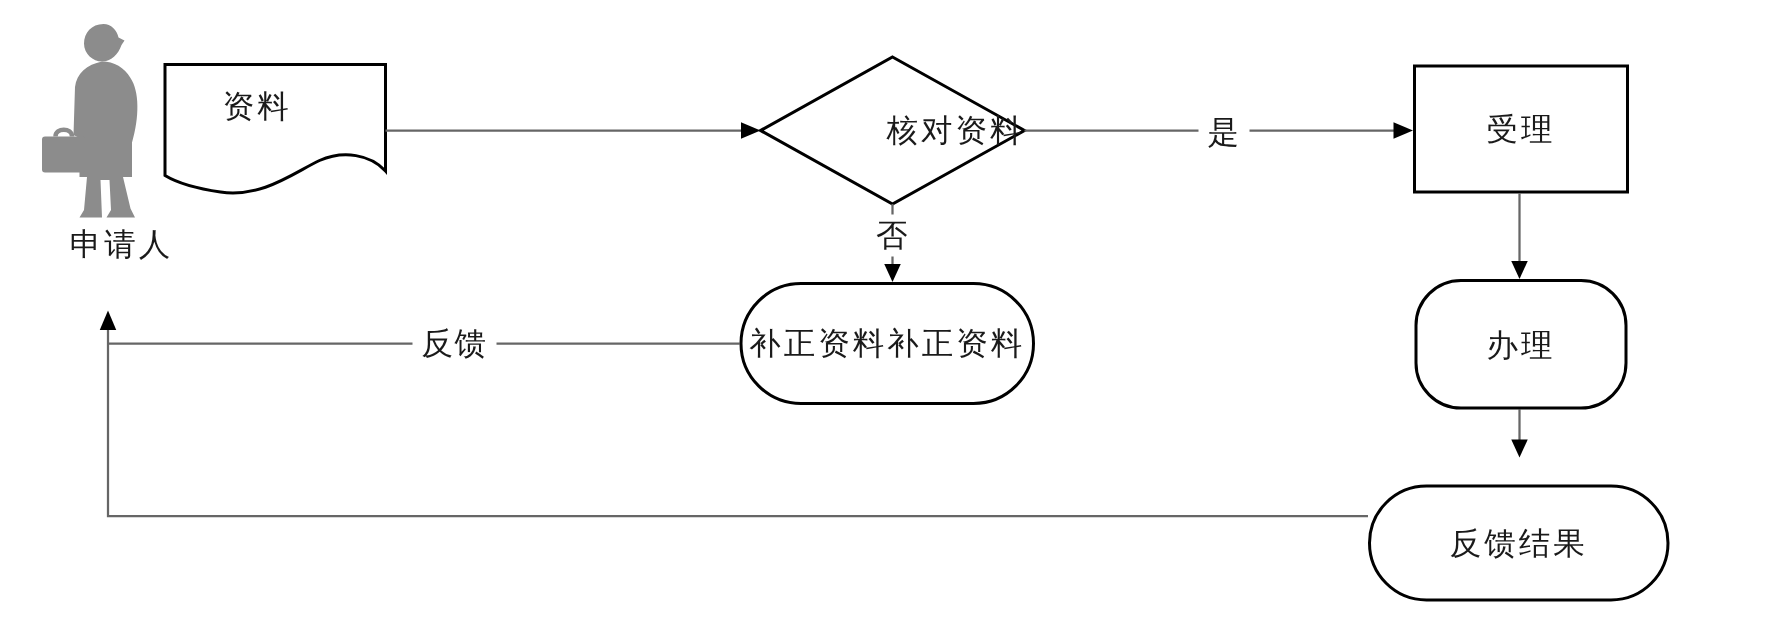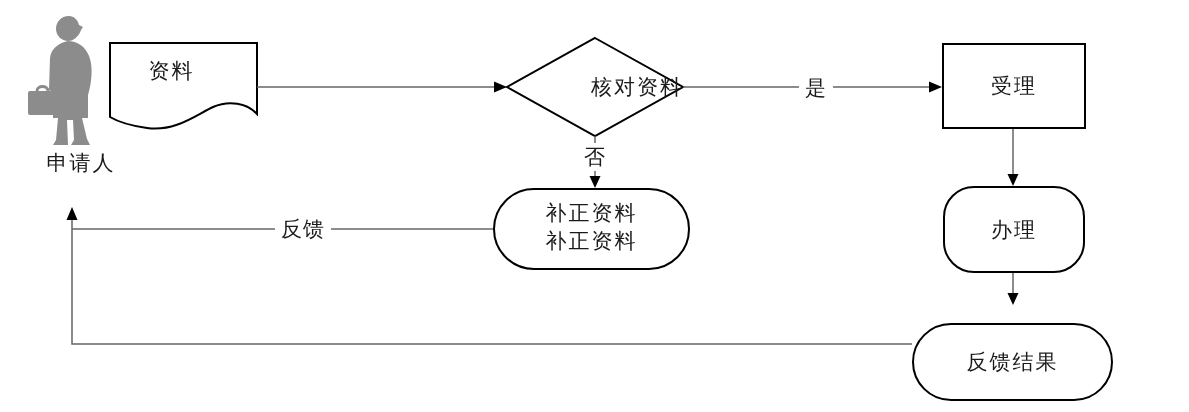--- a/index.html
+++ b/index.html
@@ -34,21 +34,21 @@
   }
   .edge-label{
     position:absolute;z-index:2;transform:translate(-50%,-50%);
     background:var(--background);padding:0 6px;
     font-size:21px;letter-spacing:1px;color:var(--text);white-space:nowrap;
   }
   .plain-label{
     position:absolute;z-index:2;transform:translate(-50%,-50%);
     font-size:21px;letter-spacing:2px;color:var(--text);white-space:nowrap;
   }
-  .two-line{flex-direction:column;line-height:28px;letter-spacing:2px;font-family:Liberation Mono, monospace;}
+  .two-line{flex-direction:row;line-height:28px;letter-spacing:2px;}
 </style>
 </head>
 <body>
 
 <div id="canvas">
 
   <svg id="diagram-svg" width="1189" height="412" viewBox="0 0 1189 412">
 
     <g>
       <path class="actor-fill" d="M69,16 C61,16 56,22 56,29 C56,36 62,41 68,41 C74,41 79,36 81,30 L83,27 L79,25 C78,20 74,16 69,16 Z"></path>

